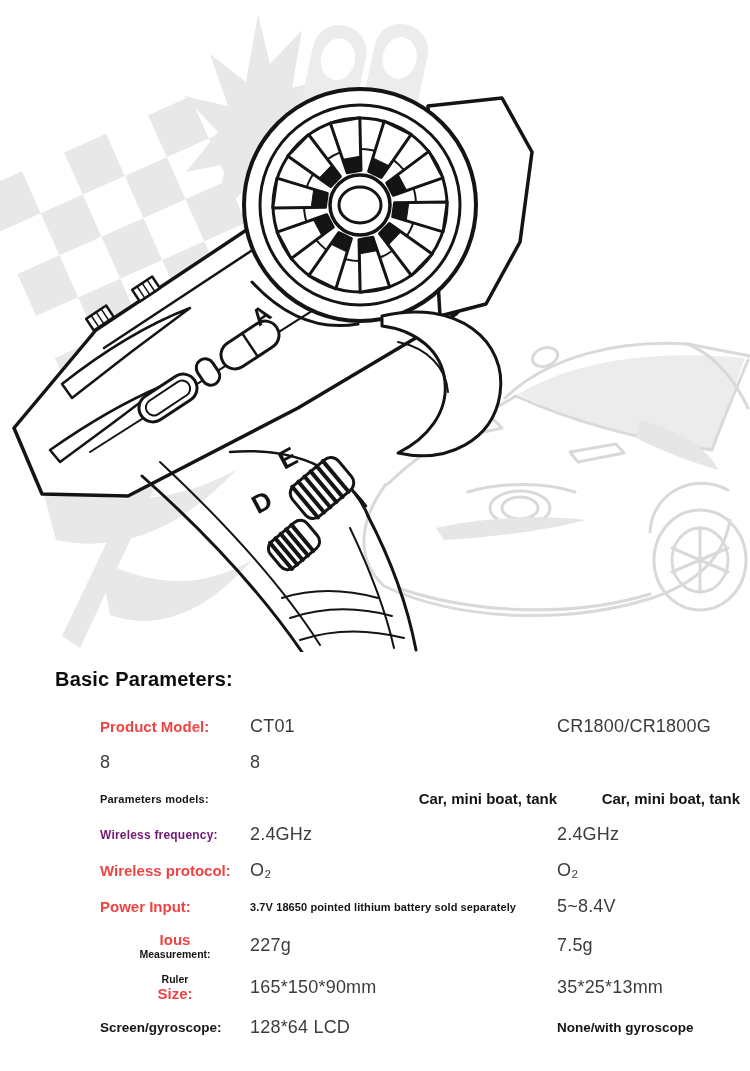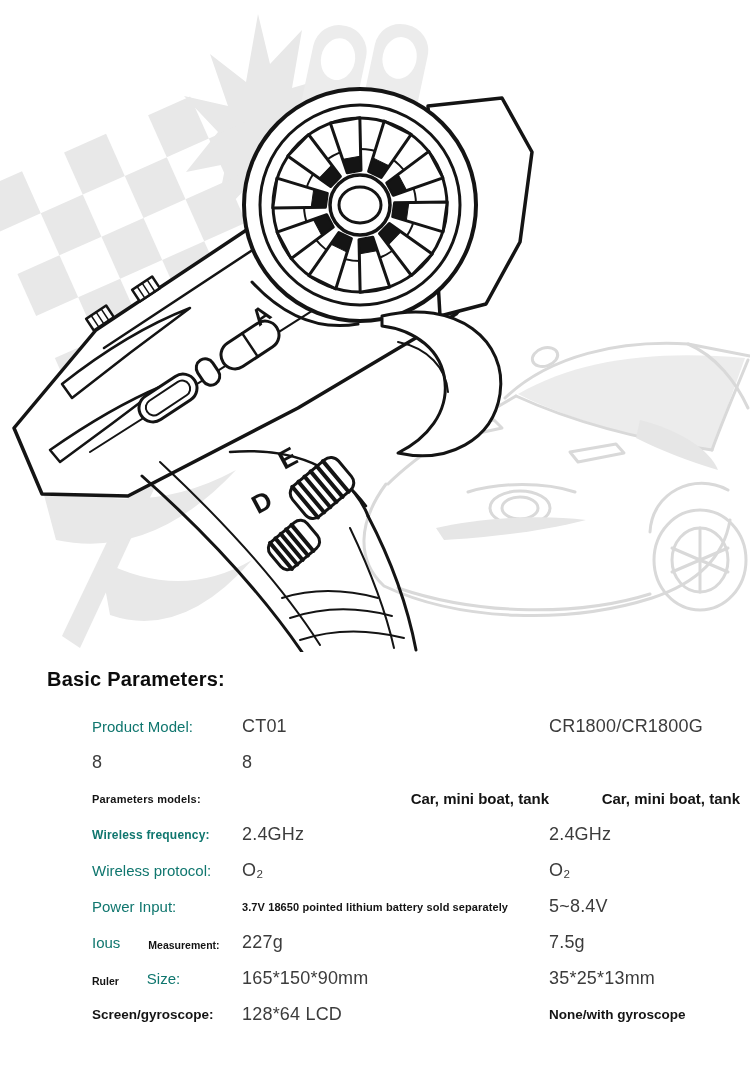--- a/index.html
+++ b/index.html
@@ -4,36 +4,36 @@
 <style>
   html,body { margin:0; padding:0; background:#ffffff; }
   .page {
     position:relative; width:750px; height:1071px; overflow:hidden;
     background:#ffffff; font-family:"Liberation Sans", sans-serif;
   }
   
   .hero { display:block; width:750px; height:652px; }
 
   
-  .params { padding-left:47px; padding-right:10px; }
+  .params { padding-left:47px; padding-right:10px;margin-left:8px; }
   .params-title {
     font-size:20px; font-weight:bold; color:#0c0c0c;
     margin:16px 0 24px 0; letter-spacing:0.2px;
   }
   .spec-table { margin-left:45px; }
   .spec-row {
     display:grid; grid-template-columns:150px 307px 1fr;
     align-items:center; column-gap:0; margin-bottom:13px; min-height:23px;
   }
-  .lbl      { font-weight:normal; color:#0f766e; font-size:15px; line-height:1.15; }
+  .lbl      { font-weight:bold; color:#ef4444; font-size:15px; line-height:1.15; }
   .lbl-sm   { font-weight:bold; color:#141414; font-size:11px;  letter-spacing:0.2px; }
-  .lbl-fr   { font-weight:bold; color:#0f766e; font-size:12px;  letter-spacing:0.2px; }
+  .lbl-fr   { font-weight:bold; color:#701a75; font-size:12px;  letter-spacing:0.2px; }
   .lbl-md   { font-weight:bold; color:#141414; font-size:13.5px; }
   .lbl-xs   { font-weight:bold; color:#141414; font-size:10.5px; }
-  .lbl-split{ display:flex; align-items:flex-end; gap:28px; }
+  .lbl-split{ display:flex; align-items:center; gap:0;flex-direction:column; }
   .val      { font-size:18px; font-weight:300; color:#3c3c3c; letter-spacing:0.2px; }
   .val-bold { font-size:15px; font-weight:bold; color:#141414;text-align:right; }
   .val-note { font-size:11px; font-weight:bold; color:#141414; letter-spacing:0.1px; }
   .val-bold-sm { font-size:13.5px; font-weight:bold; color:#141414; }
 </style>
 </head>
 <body>
 
 <div class="page">
 

